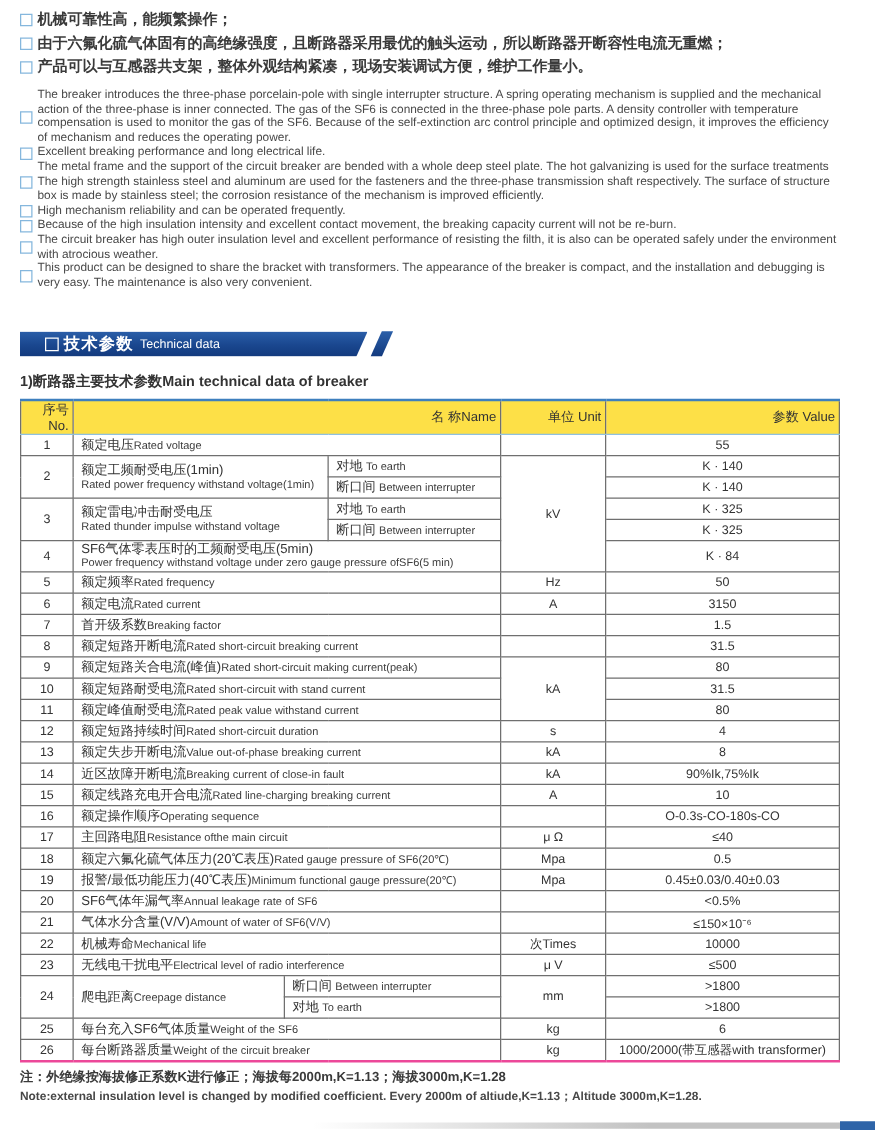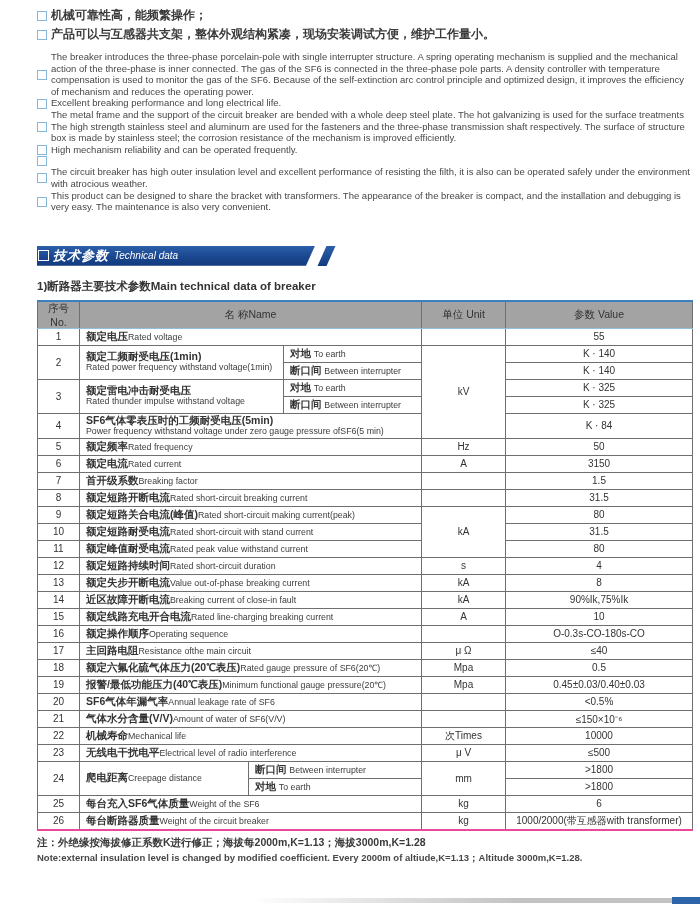--- a/index.html
+++ b/index.html
@@ -1,53 +1,53 @@
 <!DOCTYPE html>
 <html><head>
 <meta charset="utf-8">
 <style>
   html,body{margin:0;padding:0;background:#fff;}
   body{width:700px;height:905px;position:relative;overflow:hidden;
        font-family:"Liberation Sans",sans-serif;color:#333;}
-  .page{position:absolute;left:37px;top:6px;width:656px;}
+  .page{position:absolute;left:16px;top:6px;width:656px;}
 
   
   .feat{display:flex;align-items:flex-start;}
   .chk{flex:0 0 auto;width:8px;height:8px;border:1px solid #85b7dd;background:#fff;
        margin-right:4px;margin-top:4px;}
   .feat-zh{font-size:12px;font-weight:bold;color:#3a3a3a;line-height:19px;}
   .feat-zh .chk{margin-top:5px;}
   .feat-en{font-size:9.5px;color:#474747;line-height:11.6px;align-items:center;}
   .feat-en .chk{margin-top:1px;}
   .en-list{margin-top:7px;}
 
   
   .banner-wrap{position:relative;margin-top:33px;height:20px;}
   .banner{position:absolute;left:0;top:0;width:278px;height:20px;
           background:linear-gradient(180deg,#2b5fa9 0%,#1a478f 55%,#133a7e 100%);
           clip-path:polygon(0 0,100% 0,calc(100% - 9px) 100%,0 100%);
-          display:flex;align-items:center;padding-left:1px;box-sizing:border-box;font-style:italic;}
+          display:flex;align-items:center;padding-left:20px;box-sizing:border-box;}
   .banner-box{width:9px;height:9px;border:1px solid #fff;margin-right:4px;}
   .banner-zh{color:#fff;font-weight:bold;font-size:13px;letter-spacing:1px;}
   .banner-en{color:#fff;font-size:10px;margin-left:5px;}
   .banner-slash{position:absolute;left:285px;top:0;width:9px;height:20px;
           background:linear-gradient(180deg,#2b5fa9,#133a7e);
           transform:skewX(-24deg);}
 
   .tbl-title{margin-top:13px;font-size:11.5px;font-weight:bold;color:#333;}
 
   
   table{border-collapse:collapse;table-layout:fixed;width:655px;margin-top:6px;}
   td{border:1px solid #6f6f6f;height:16px;padding:0 3px;font-size:10px;
      color:#333;overflow:hidden;}
-  tr.head td{background:#a3a3a3;border-top:2px solid #3e7fbe;
-     border-bottom:1px solid #8fc0e0;height:19px;font-size:10.5px;text-align:center;}
+  tr.head td{background:#fde047;border-top:2px solid #3e7fbe;
+     border-bottom:1px solid #8fc0e0;height:19px;font-size:10.5px;text-align:right;}
   td.c{text-align:center;}
   td.name{text-align:left;white-space:nowrap;padding-left:6px;}
-  .zh{font-weight:bold;font-size:10.5px;}
+  .zh{font-weight:normal;font-size:10.5px;}
   .en{font-size:8.8px;color:#3c3c3c;}
   .nw{white-space:nowrap;line-height:11px;}
   tr.tall td{height:24px;}
   tr.last td{border-bottom:2px solid #ec4899;}
 
   .note-zh{margin-top:5px;font-size:10.5px;font-weight:bold;color:#3a3a3a;}
   .note-en{margin-top:2px;font-size:9.5px;color:#474747;font-weight:bold;}
 
   .footer-bar{position:absolute;left:250px;bottom:2px;width:450px;height:5px;
       background:linear-gradient(to right,rgba(200,200,200,0),#c2c2c2 60%,#c2c2c2);}
@@ -58,20 +58,24 @@
 
 <div class="page">
 
   <div>
     <div class="feat feat-zh">
         <span class="chk"></span>
         <span>机械可靠性高，能频繁操作；</span>
       </div>
     <div class="feat feat-zh">
         <span class="chk"></span>
+        <span>由于六氟化硫气体固有的高绝缘强度，且断路器采用最优的触头运动，所以断路器开断容性电流无重燃；</span>
+      </div>
+    <div class="feat feat-zh">
+        <span class="chk"></span>
         <span>产品可以与互感器共支架，整体外观结构紧凑，现场安装调试方便，维护工作量小。</span>
       </div>
   </div>
 
   <div class="en-list">
     <div class="feat feat-en">
         <span class="chk"></span>
         <span>The breaker introduces the three-phase porcelain-pole with single interrupter structure. A spring operating mechanism is supplied and the mechanical action of the three-phase is inner connected. The gas of the SF6 is  connected in the three-phase pole parts. A density controller with temperature compensation is used to monitor the gas of the SF6.  Because of the self-extinction arc control principle and optimized design,  it improves the efficiency of mechanism and reduces the operating power.</span>
       </div>
     <div class="feat feat-en">
@@ -81,20 +85,21 @@
     <div class="feat feat-en">
         <span class="chk"></span>
         <span>The metal frame and the support of the circuit breaker are bended with a whole deep steel plate. The hot galvanizing is used for the surface treatments The high strength stainless steel and aluminum are used for the fasteners and the three-phase transmission shaft respectively.  The surface of structure box is made by stainless steel; the corrosion resistance of the mechanism is improved efficiently.</span>
       </div>
     <div class="feat feat-en">
         <span class="chk"></span>
         <span>High mechanism reliability and can be operated frequently.</span>
       </div>
     <div class="feat feat-en">
         <span class="chk"></span>
+        <span>Because of the high insulation intensity and excellent contact movement, the breaking capacity current will not be re-burn.</span>
       </div>
     <div class="feat feat-en">
         <span class="chk"></span>
         <span>The circuit breaker has high outer insulation level and excellent performance of resisting the filth, it is also can be operated safely under the environment with atrocious weather.</span>
       </div>
     <div class="feat feat-en">
         <span class="chk"></span>
         <span>This product can be designed to share the bracket with transformers. The appearance of the breaker is compact, and the installation and debugging is very easy. The maintenance is also very convenient.</span>
       </div>
   </div>

